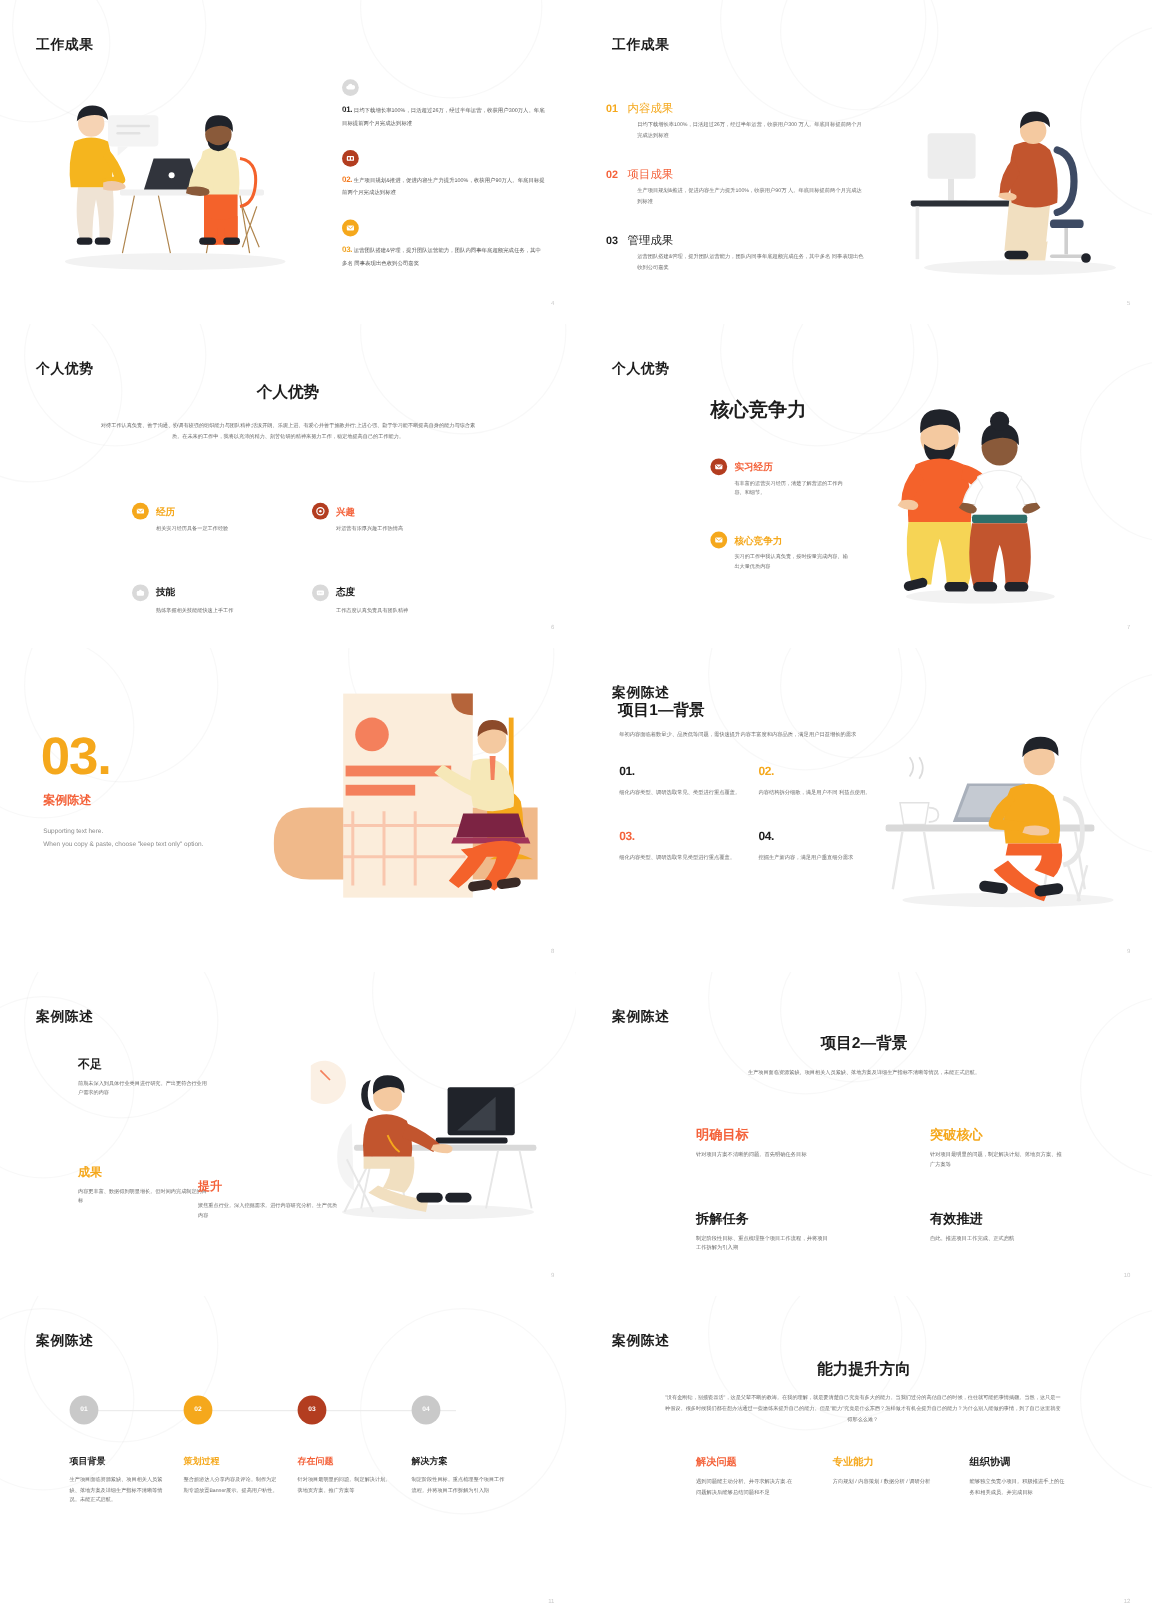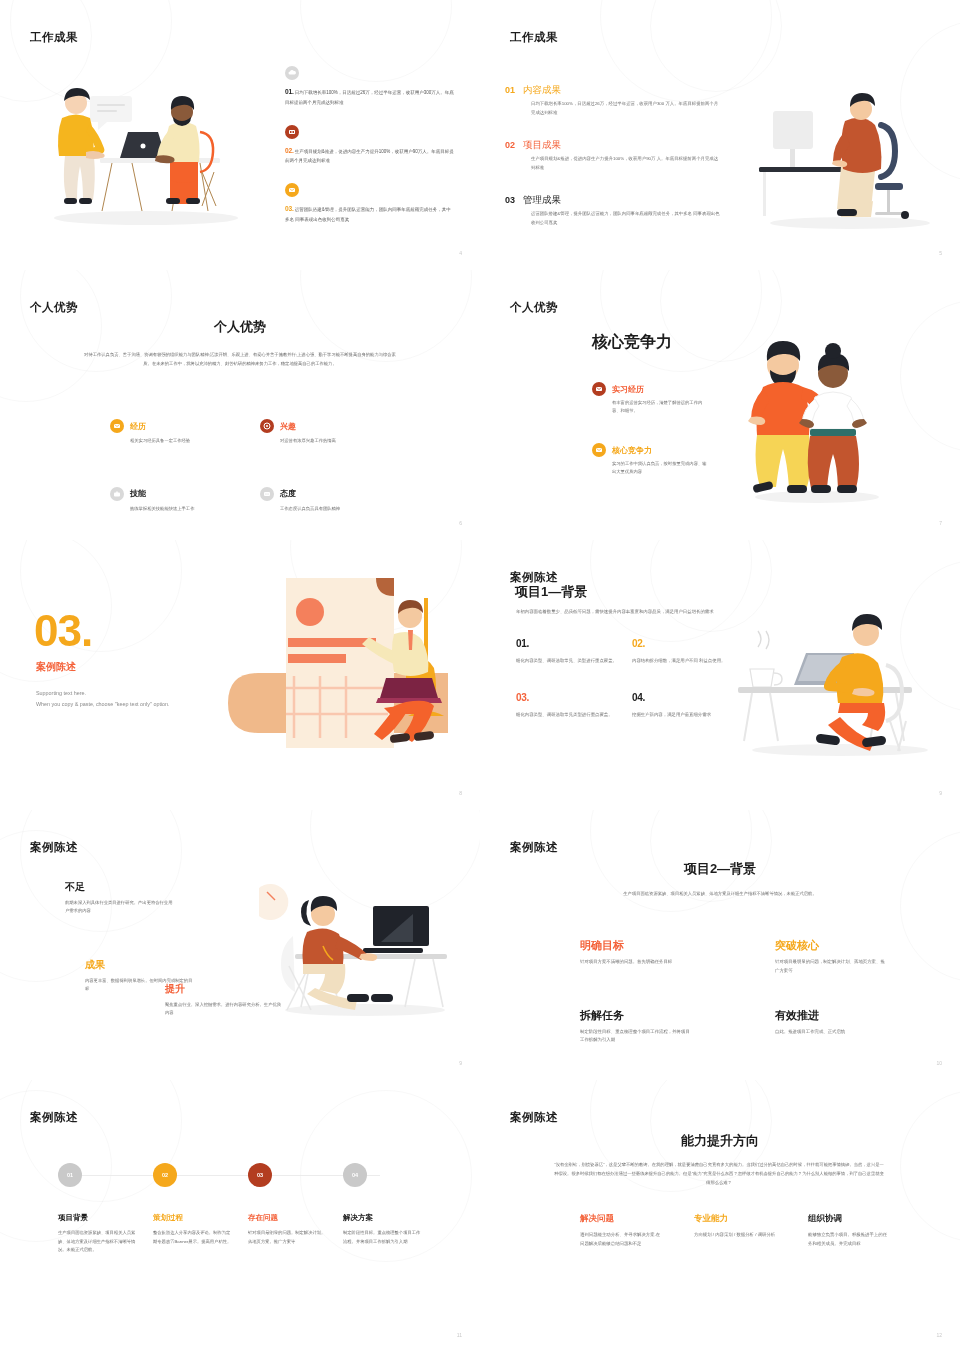--- a/index.html
+++ b/index.html
@@ -429,21 +429,21 @@
   <section class="slide">
     <div class="wm" style="left:-40px;top:20px;width:150px;height:150px;"></div>
     <div class="wm" style="left:20px;top:-40px;width:160px;height:160px;"></div>
     <div class="wm" style="left:310px;top:-70px;width:170px;height:170px;"></div>
     <div class="kicker">案例陈述</div>
 
     <div style="position:absolute;left:65px;top:70px;width:110px;">
       <div class="s7-tl" style="color:#1d1d1d">不足</div>
       <div class="s7-bd">前期未深入到具体行业类目进行研究。产出更符合行业用户需求的内容</div>
     </div>
-    <div style="position:absolute;left:65px;top:148px;width:110px;margin-left:20px;">
+    <div style="position:absolute;left:65px;top:160px;width:110px;">
       <div class="s7-tl" style="color:#f5a81c">成果</div>
       <div class="s7-bd">内容更丰富、数据得到明显增长。但时间内完成制定的目标</div>
     </div>
     <div style="position:absolute;left:165px;top:152px;width:116px;margin-top:20px;">
       <div class="s7-tl" style="color:#f4623a">提升</div>
       <div class="s7-bd">聚焦重点行业。深入挖掘需求。进行内容研究分析。生产优质内容</div>
     </div>
 
     <svg style="position:absolute;left:245px;top:60px;width:215px;height:150px;" viewBox="0 0 215 150">
       <ellipse cx="120" cy="140" rx="80" ry="6" fill="#f2f2f2"></ellipse>

